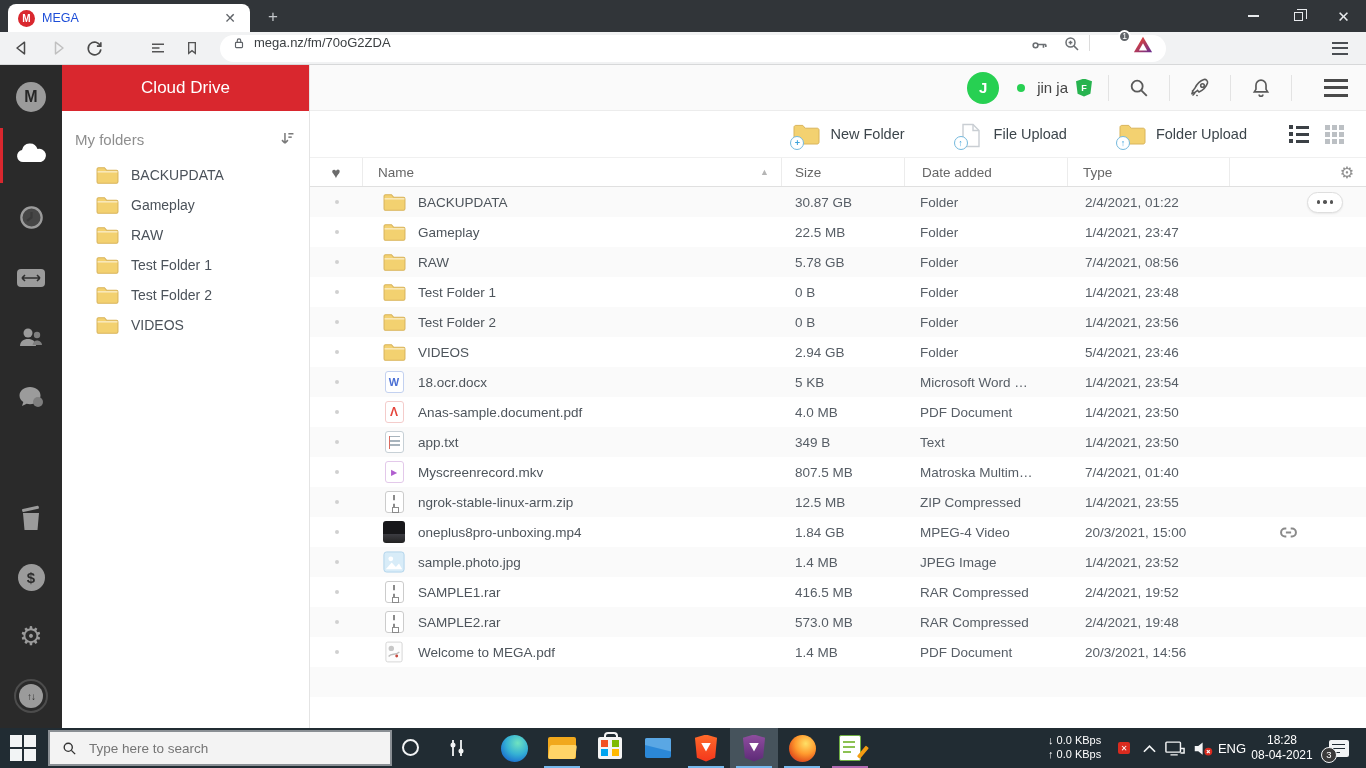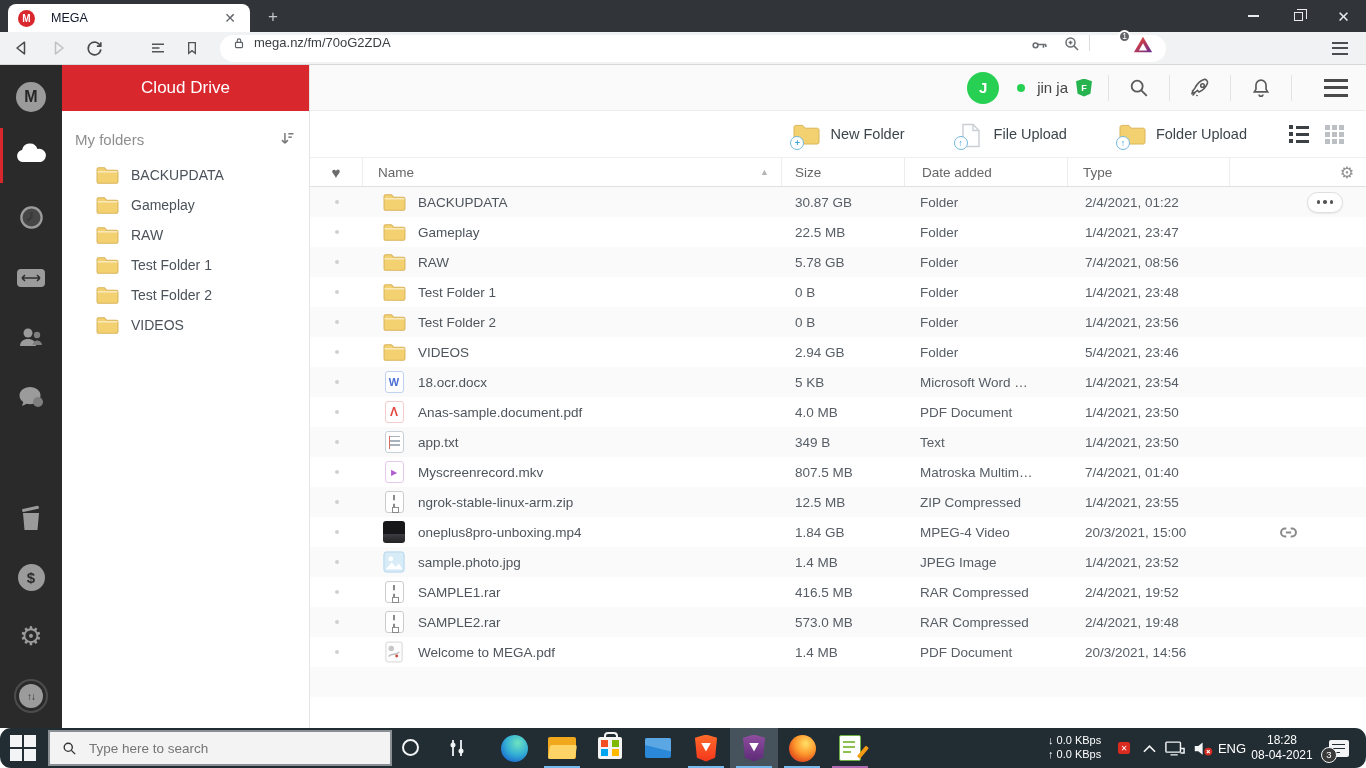--- a/index.html
+++ b/index.html
@@ -5,21 +5,21 @@
   * { margin:0; padding:0; box-sizing:border-box; }
   body { font-family:"Liberation Sans","DejaVu Sans",sans-serif; background:#000; }
   #screen { position:relative; width:1366px; height:768px; overflow:hidden; background:#fff; }
 
   
   #tabstrip { position:absolute; left:0; top:0; width:1366px; height:32px; background:#313539; }
   .tab { position:absolute; left:8px; top:4px; width:242px; height:28px; background:#fff;
          border-radius:8px 8px 0 0; display:flex; align-items:center; padding:0 10px; }
   .tab-favicon { width:17px; height:17px; border-radius:50%; background:#d9272e; color:#fff;
                  font-size:10px; font-weight:bold; display:flex; align-items:center; justify-content:center; }
-  .tab-title { margin-left:16px; font-size:12.5px; color:#0f172a; flex:1; }
+  .tab-title { margin-left:7px; font-size:12.5px; color:#1d4ed8; flex:1; }
   .tab-close { color:#5f6368; font-size:14px; line-height:1; padding:2px 4px; }
   .newtab-btn { position:absolute; left:262px; top:7px; color:#c3c7cb; font-size:17px; width:22px; text-align:center; }
   .win-controls { position:absolute; right:0; top:0; height:32px; display:flex; }
   .win-btn { width:45px; height:32px; display:flex; align-items:center; justify-content:center; color:#e8eaed; }
   .glyph-min { width:11px; height:1.5px; background:#e8eaed; display:block; }
   .glyph-max { width:9px; height:9px; border:1.2px solid #e8eaed; position:relative; display:block; }
   .glyph-max:before { content:""; position:absolute; left:2px; top:-4px; width:9px; height:9px;
                       border:1.2px solid #e8eaed; border-bottom:none; border-left:none; }
   .glyph-close { font-size:15px; line-height:1; }
 
@@ -147,21 +147,21 @@
   .thumb-dark { width:22px; height:22px; border-radius:3px;
                 background:linear-gradient(#17171a 60%, #3c3c42 60%, #222 100%); display:block; }
 
   .menu-pill { width:36px; height:21px; border-radius:11px; background:#fff; border:1px solid #dedede;
                box-shadow:0 1px 2px rgba(0,0,0,.07); display:flex; align-items:center; justify-content:center;
                gap:3px; margin-left:auto; margin-right:23px; }
   .menu-pill i { width:3.5px; height:3.5px; border-radius:50%; background:#555; display:block; }
   .link-ic { margin-left:48px; display:flex; }
 
   
-  #taskbar { position:absolute; left:0; top:728px; width:1366px; height:40px; background:#212c33;border-radius:11px; }
+  #taskbar { position:absolute; left:0; top:728px; width:1366px; height:40px; background:#212c33; }
   .start { position:absolute; left:9px; top:6px; width:28px; height:28px; display:grid;
            grid-template-columns:12px 12px; grid-gap:2px; padding:1px; }
   .start b { width:12px; height:12px; background:#f2f4f5; display:block; }
   .tsearch { position:absolute; left:48px; top:2px; width:344px; height:36px; background:#f3f3f3;
              border:2px solid #8a8f94; display:flex; align-items:center; padding-left:12px; gap:12px; }
   .tsearch input { border:none; outline:none; background:transparent; font-size:13.5px; color:#333;
                    font-family:"Liberation Sans",sans-serif; width:250px; }
   .cortana { position:absolute; left:402px; top:11px; width:17px; height:17px; border-radius:50%;
              border:2.2px solid #f2f4f5; }
   .taskview { position:absolute; left:446px; top:9px; width:22px; height:22px; }

